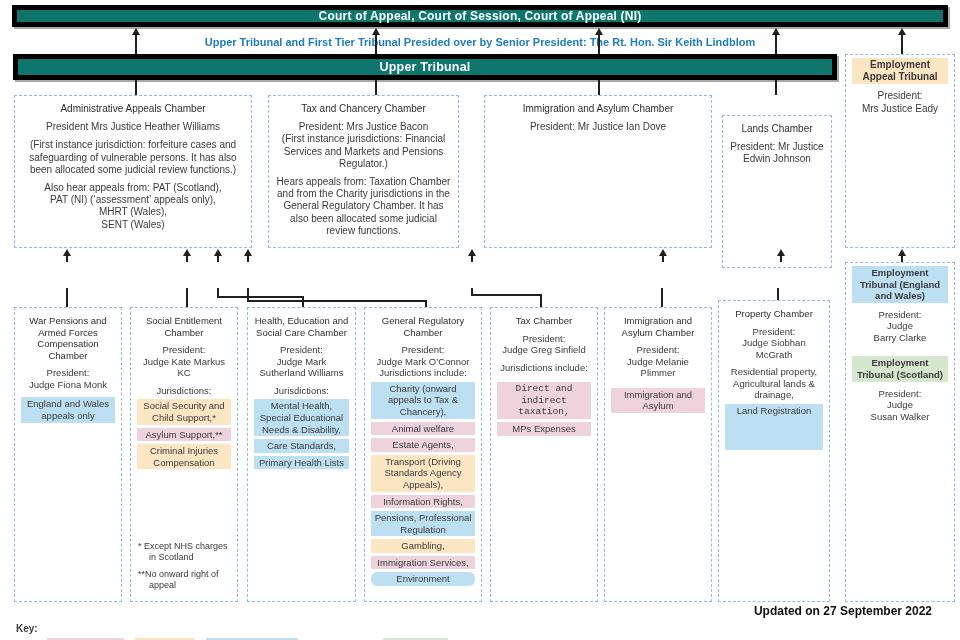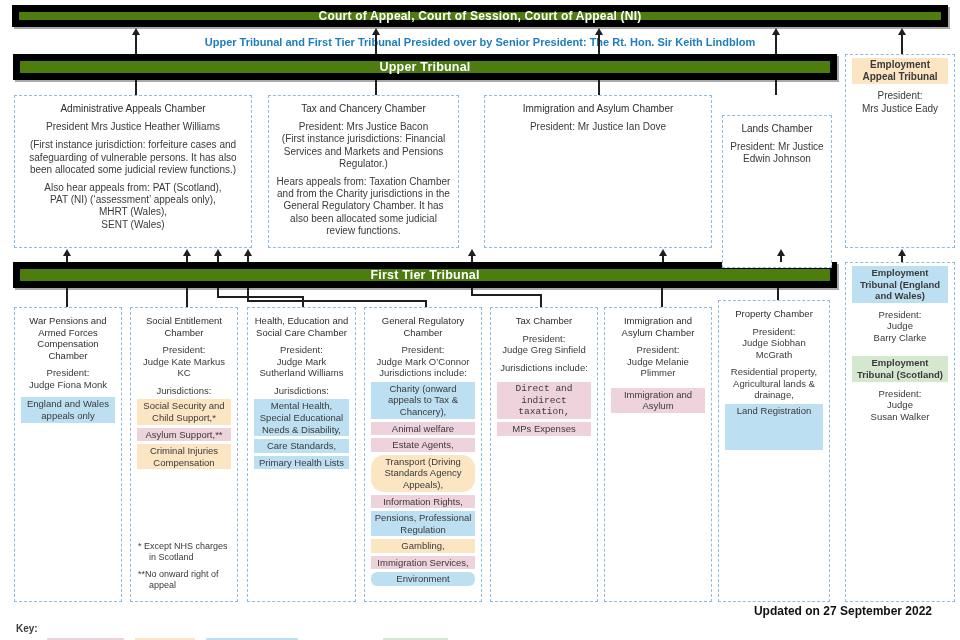--- a/index.html
+++ b/index.html
@@ -1,21 +1,21 @@
 <!DOCTYPE html>
 <html><head>
 <meta charset="utf-8">
 <style>
   html,body{margin:0;padding:0;background:#fff;}
   #canvas{
     position:relative;width:960px;height:640px;background:#fff;overflow:hidden;
     font-family:"Liberation Sans",sans-serif;color:#3a3a3a;outline:1px solid #e0e6ec;
   }
   .bar{
-    position:absolute;background:#4d7c0f;border:7px solid #000000;
+    position:absolute;background:#0f766e;border:5px solid #000000;
     box-shadow:2px 2px 0 rgba(100,100,100,.55);
     color:#fff;font-weight:bold;display:flex;align-items:center;justify-content:center;
     box-sizing:border-box;letter-spacing:.2px;
   }
   #bar-court{left:12px;top:5px;width:936px;height:22px;font-size:12px;}
   #bar-upper{left:13px;top:54px;width:824px;height:26px;font-size:12.5px;}
   #bar-ft{left:13px;top:262px;width:824px;height:26px;font-size:12.5px;}
   #senior-line{
     position:absolute;top:36px;left:0;width:960px;text-align:center;
     color:#1e7dbe;font-weight:bold;font-size:11px;
@@ -49,21 +49,20 @@
   #key-label{margin-right:9px;}
   #updated{position:absolute;top:604px;right:28px;font-size:12px;font-weight:bold;color:#111;}
 </style>
 </head>
 <body>
 
 <div id="canvas">
   <div class="bar" id="bar-court">Court of Appeal, Court of Session, Court of Appeal (NI)</div>
   <div id="senior-line">Upper Tribunal and First Tier Tribunal Presided over by Senior President:  The Rt. Hon. Sir Keith Lindblom</div>
   <div class="bar" id="bar-upper">Upper Tribunal</div>
-  <div class="bar" id="bar-ft">First Tier Tribunal</div>
 
   <div id="chambers-root">
       <div class="chamber" style="left: 14px; top: 95px; width: 238px; height: 153px; font-size: 10px;">
         <div class="b-title">Administrative Appeals Chamber</div>
         <div class="b-p">President Mrs Justice Heather Williams</div>
         <div class="b-p">(First instance jurisdiction: forfeiture cases and safeguarding of vulnerable persons. It has also been allocated some judicial review functions.)</div>
         <div class="b-p">Also hear appeals from: PAT (Scotland),</div>
         <div class="b-line">PAT (NI) (‘assessment’ appeals only),</div>
         <div class="b-line">MHRT (Wales),</div>
         <div class="b-line">SENT (Wales)</div>
@@ -117,21 +116,21 @@
         <div class="b-chip" style="background: rgb(189, 223, 242);">Primary Health Lists</div>
       </div>
       <div class="chamber" style="left: 364px; top: 307px; width: 118px; height: 295px; font-size: 9.5px;">
         <div class="b-title">General Regulatory Chamber</div>
         <div class="b-p">President:</div>
         <div class="b-line">Judge Mark O’Connor</div>
         <div class="b-line">Jurisdictions include:</div>
         <div class="b-chip" style="background: rgb(189, 223, 242);">Charity (onward appeals to Tax &amp; Chancery),</div>
         <div class="b-chip" style="background: rgb(239, 211, 220);">Animal welfare</div>
         <div class="b-chip" style="background: rgb(239, 211, 220);">Estate Agents,</div>
-        <div class="b-chip" style="background: rgb(251, 229, 195); border-radius: 13px;">Transport (Driving Standards Agency Appeals),</div>
+        <div class="b-chip" style="background: rgb(251, 229, 195);">Transport (Driving Standards Agency Appeals),</div>
         <div class="b-chip" style="background: rgb(239, 211, 220);">Information Rights,</div>
         <div class="b-chip" style="background: rgb(189, 223, 242);">Pensions, Professional Regulation</div>
         <div class="b-chip" style="background: rgb(251, 229, 195);">Gambling,</div>
         <div class="b-chip" style="background: rgb(239, 211, 220);">Immigration Services,</div>
         <div class="b-chip" style="background: rgb(189, 223, 242); border-radius: 6px;">Environment</div>
       </div>
       <div class="chamber" style="left: 490px; top: 307px; width: 108px; height: 295px; font-size: 9.5px;">
         <div class="b-title">Tax Chamber</div>
         <div class="b-p">President:</div>
         <div class="b-line">Judge Greg Sinfield</div>

